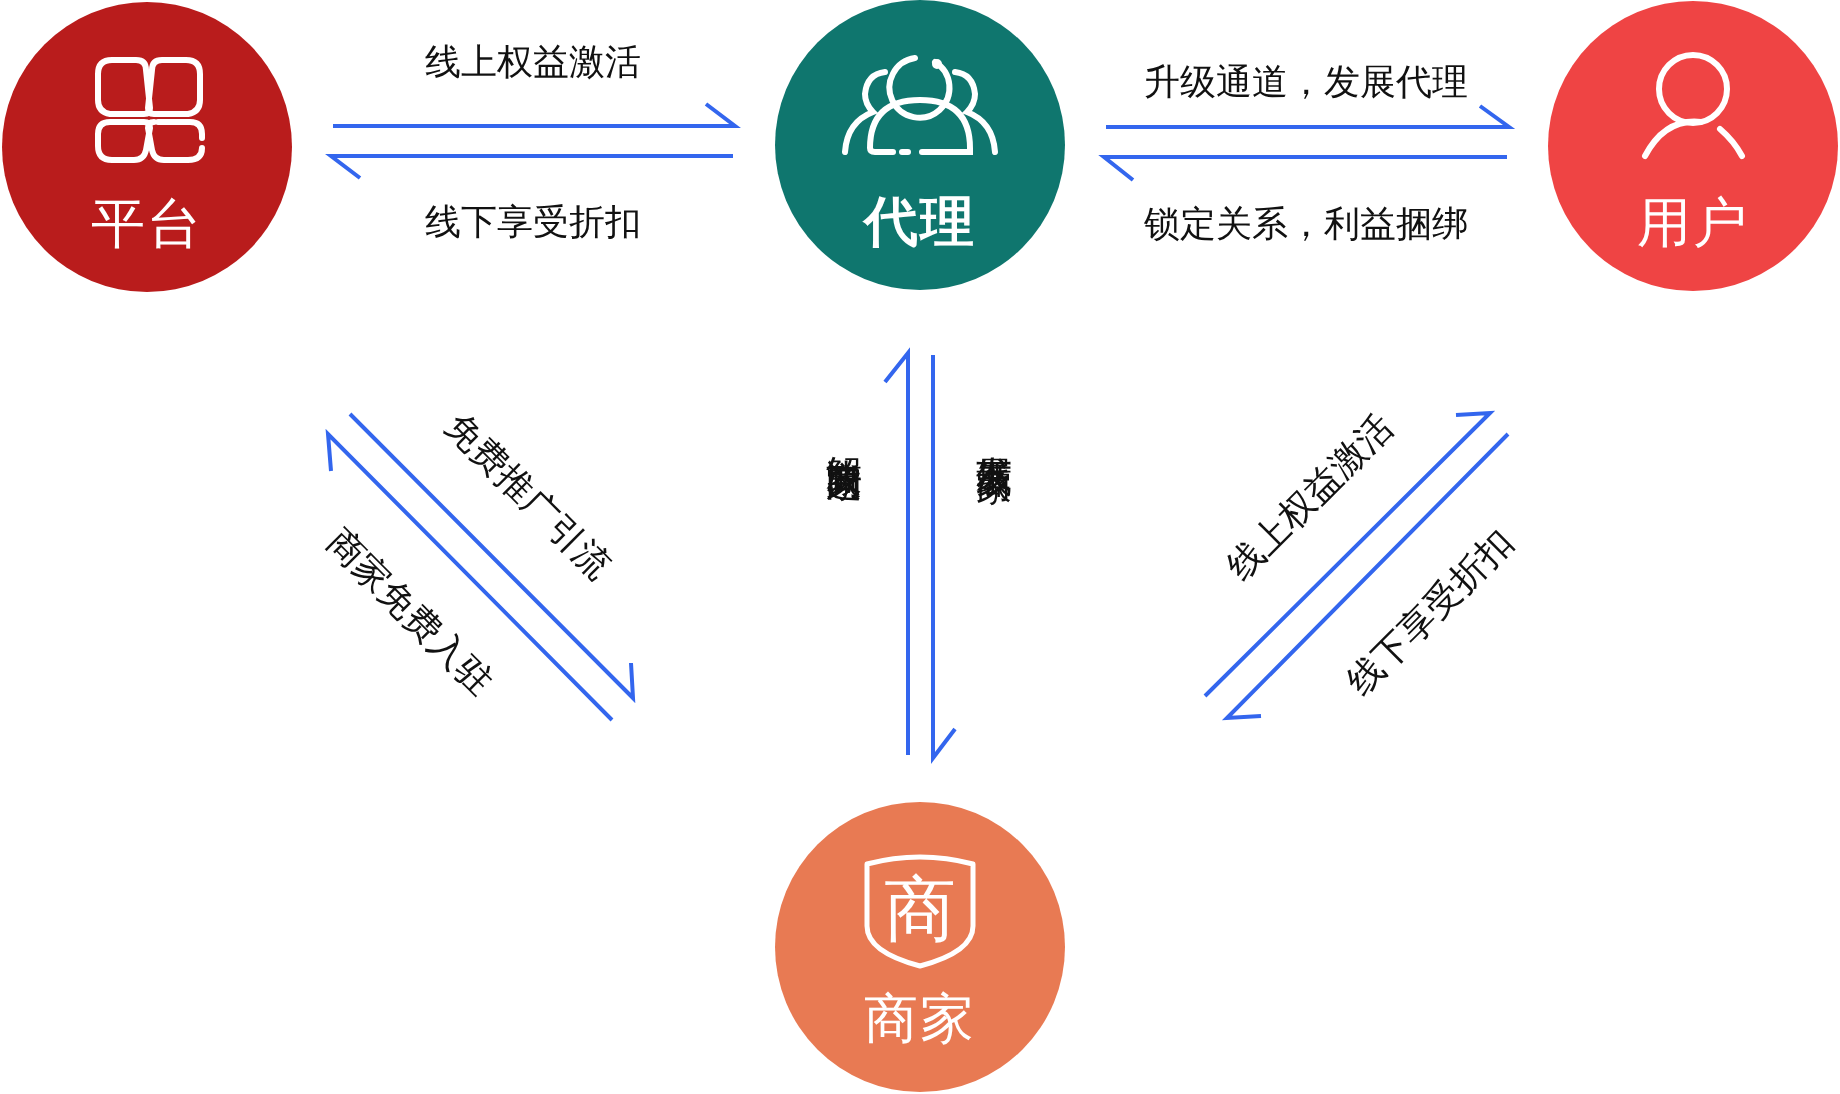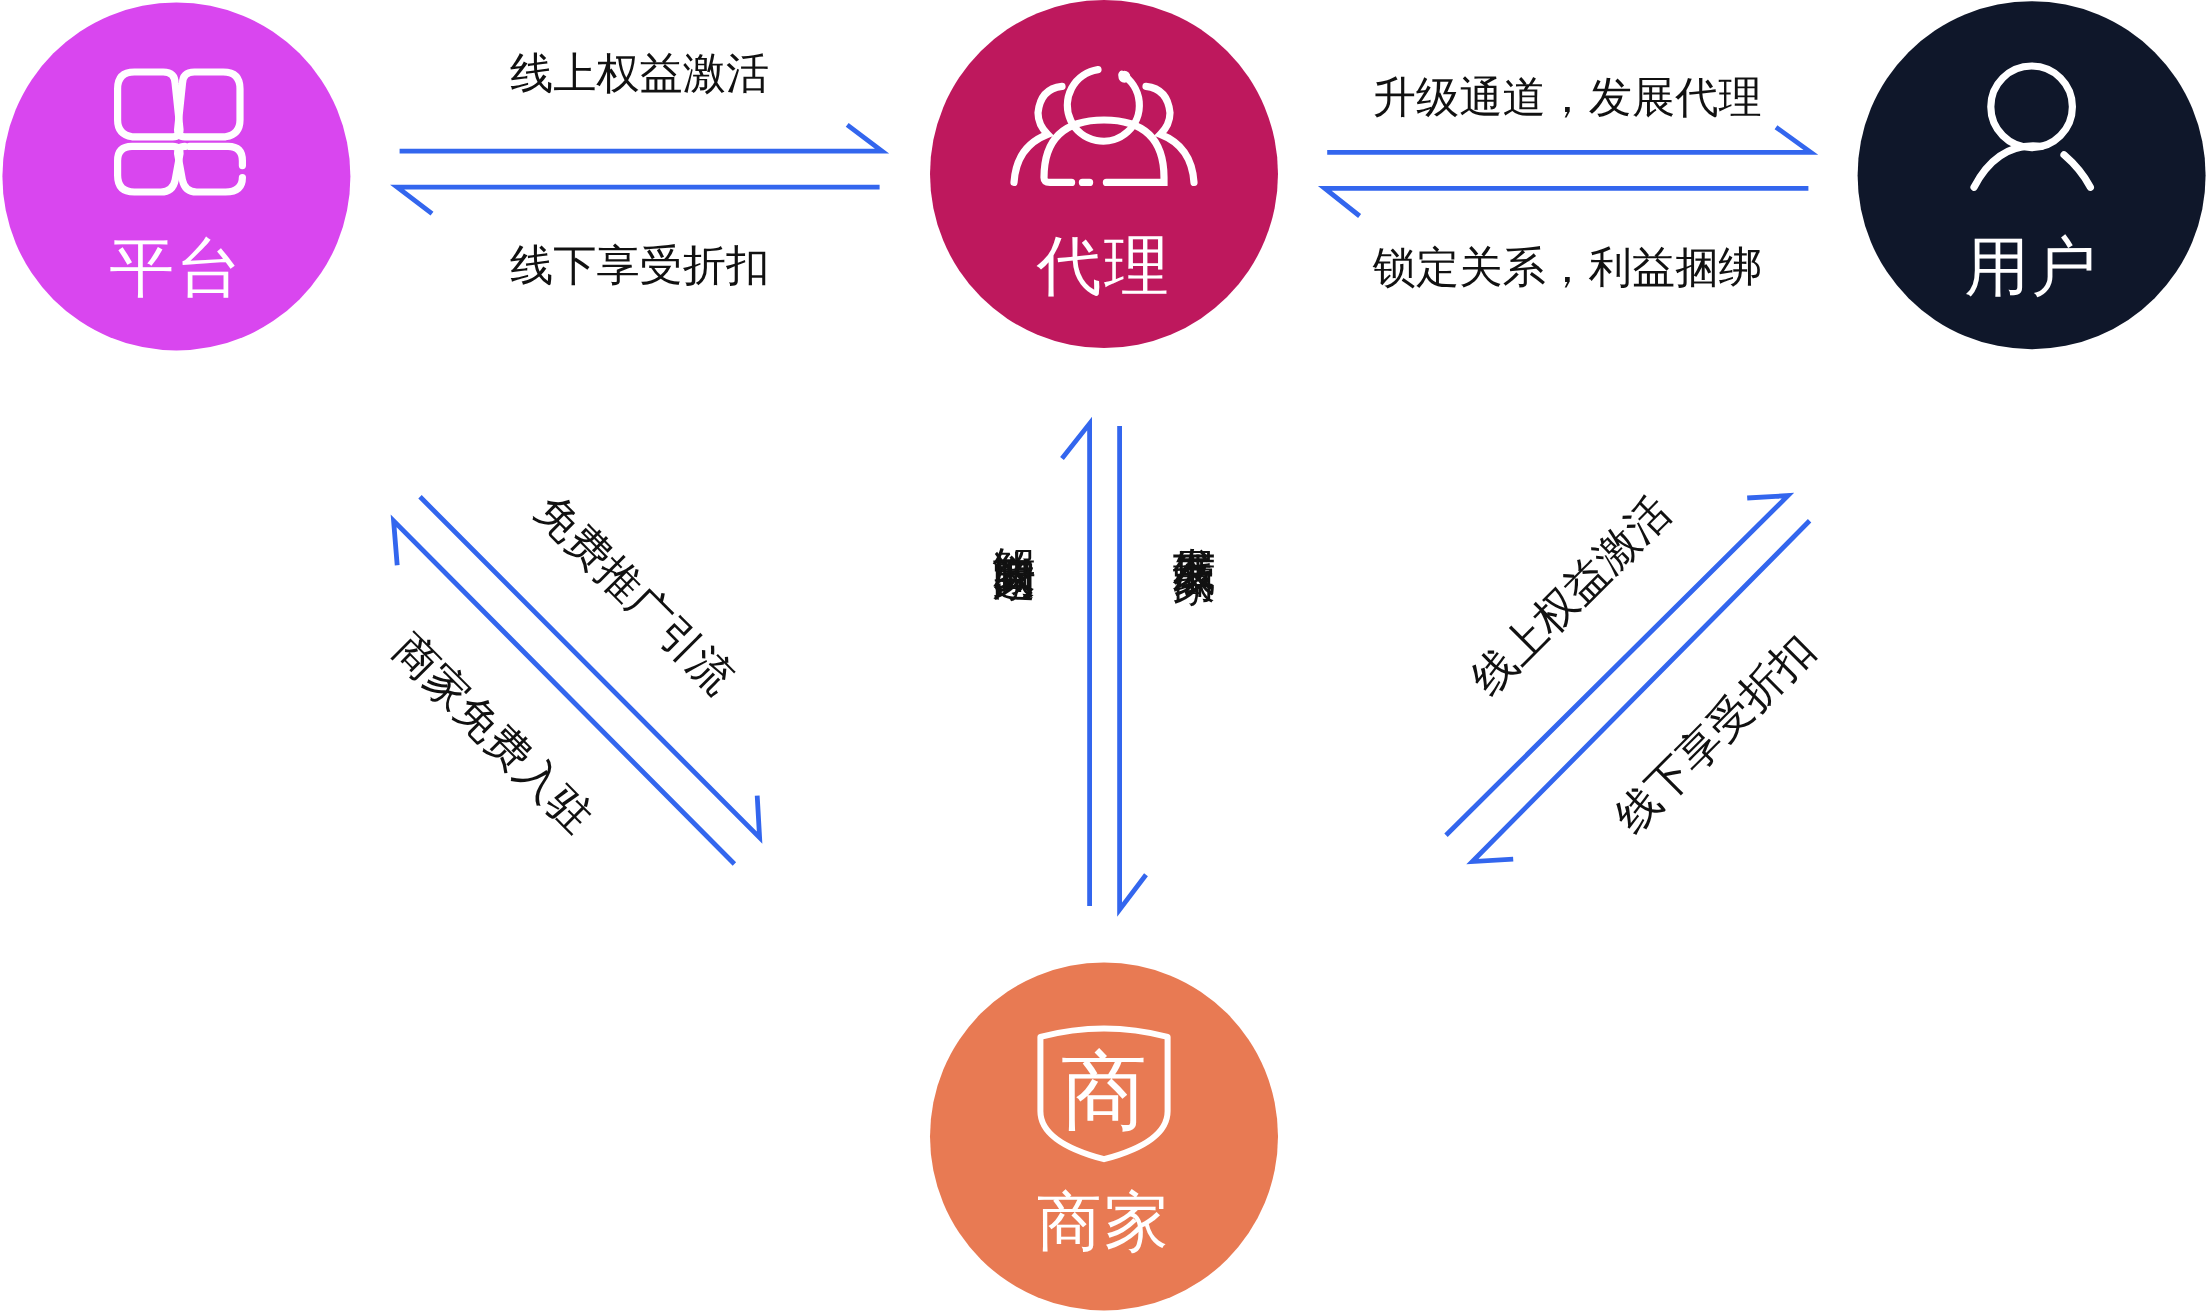--- a/index.html
+++ b/index.html
@@ -16,46 +16,46 @@
   #node-merchant .label { top: 185px; }
   svg#arrows { position: absolute; left: 0; top: 0; width: 1840px; height: 1094px; pointer-events: none; }
   .flow-label { position: absolute; font-size: 36px; color: #111111; white-space: nowrap; line-height: 44px; }
   .h-label { text-align: center; width: 460px; }
   .v-label { writing-mode: vertical-rl; text-orientation: upright; font-size: 36px; letter-spacing: 2px; line-height: 40px; }
   .d-label { transform-origin: center center; text-align: center; width: 320px; }
 </style>
 </head>
 <body>
 
-<div class="node" id="node-platform" style="background: #d946ef;">
+<div class="node" id="node-platform" style="background: #b91c1c;">
   <svg class="icon" viewBox="0 0 290 290">
     <g fill="none" stroke="#fff" stroke-width="6" stroke-linecap="round" stroke-linejoin="round">
       <path d="M110 58 h24 q10 0 10 10 l4 38 q0 6 -6 6 h-34 q-12 -2 -12 -14 v-26 q0 -14 14 -14 z"></path>
       <path d="M160 58 h24 q14 0 14 14 v26 q0 12 -12 14 h-34 q-6 0 -6 -6 l4 -38 q0 -10 10 -10 z"></path>
       <path d="M108 120 h34 q6 0 6 6 l-4 22 q-2 10 -12 10 h-22 q-14 0 -14 -14 v-12 q0 -12 12 -12 z"></path>
       <path d="M156 120 h32 q12 0 12 12 v4 M200 146 q0 12 -14 12 h-24 q-10 0 -12 -10 l-4 -22 q0 -6 6 -6"></path>
     </g>
   </svg>
   <div class="label">平台</div>
 </div>
 
-<div class="node" id="node-agent" style="background: #be185d;">
+<div class="node" id="node-agent" style="background: #0f766e; font-weight: bold;">
   <svg class="icon" viewBox="0 0 290 290">
     <g fill="none" stroke="#fff" stroke-width="6" stroke-linecap="round">
       <path d="M160 62 a30 30 0 1 1 -20 -4"></path>
       <circle cx="162" cy="64" r="2" fill="#fff"></circle>
       <path d="M95 148 q0 -48 50 -48 q50 0 50 48 v4 h-48 M133 152 h-6 M118 152 h-18 q-5 0 -5 -4"></path>
       <path d="M110 72 q-18 2 -20 22 q0 10 8 18 q-26 10 -28 40"></path>
       <path d="M180 72 q18 2 20 22 q0 10 -8 18 q26 10 28 40"></path>
     </g>
   </svg>
   <div class="label">代理</div>
 </div>
 
-<div class="node" id="node-user" style="background: #0f172a;">
+<div class="node" id="node-user" style="background: #ef4444;">
   <svg class="icon" viewBox="0 0 290 290">
     <g fill="none" stroke="#fff" stroke-width="6" stroke-linecap="round">
       <circle cx="145" cy="88" r="34"></circle>
       <path d="M97 155 q20 -38 56 -34"></path>
       <path d="M172 128 q14 12 22 27"></path>
     </g>
   </svg>
   <div class="label">用户</div>
 </div>
 

